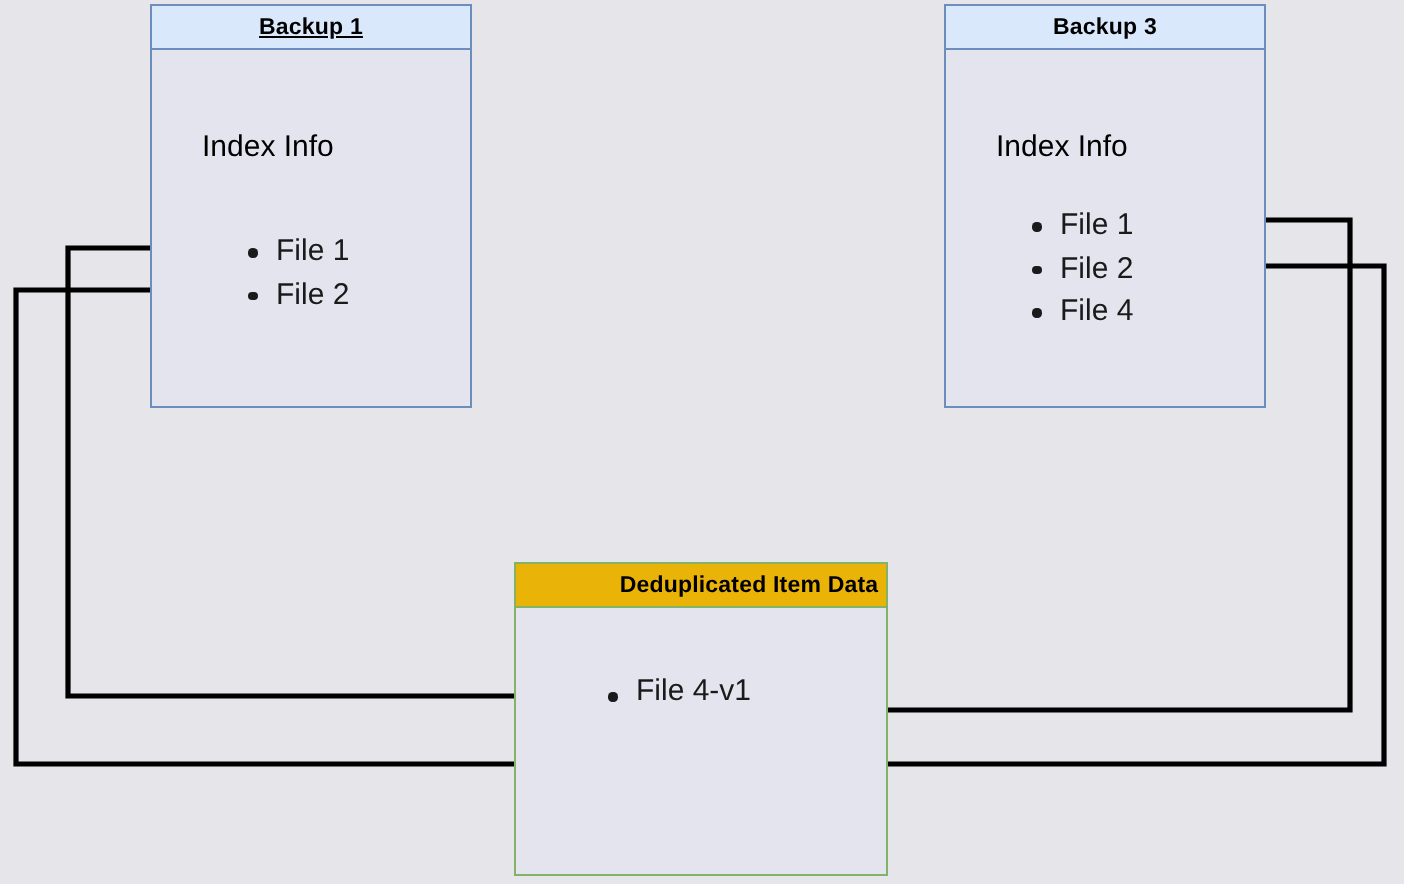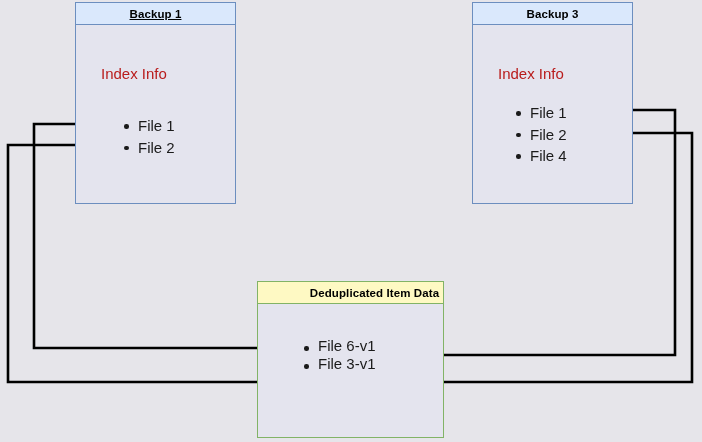--- a/index.html
+++ b/index.html
@@ -45,32 +45,32 @@
     border-bottom: 1px solid #6c8ebf;
     display: flex;
     align-items: center;
     justify-content: center;
     font-size: 11.5px;
     font-weight: bold;
     color: #000000;
     letter-spacing: 0.1px;
   }
   .node.green .node-header {
-    background: #fef9c3;
+    background: #eab308;
     border-bottom-color: #82b366;
     padding-left: 48px;
   }
   .node-body {
     position: relative;
     height: calc(100% - 22px);
   }
   .index-label {
     position: absolute;
     font-size: 15px;
-    color: #b91c1c;
+    color: #000000;
   }
   .file-list {
     position: absolute;
     margin: 0;
     padding: 0;
     list-style: none;
   }
   .file-list li {
     font-size: 15px;
     color: #1a1a1a;
@@ -140,19 +140,18 @@
         <li>File 2</li>
         <li>File 4</li>
       </ul>
     </div>
   </div>
 
   <div class="node green" id="dd">
     <div class="node-header">Deduplicated Item Data</div>
     <div class="node-body">
       <ul class="file-list">
-        <li>File 6-v1</li>
-        <li>File 3-v1</li>
+        <li>File 4-v1</li>
       </ul>
     </div>
   </div>
 
 </div>
 
 </body></html>

